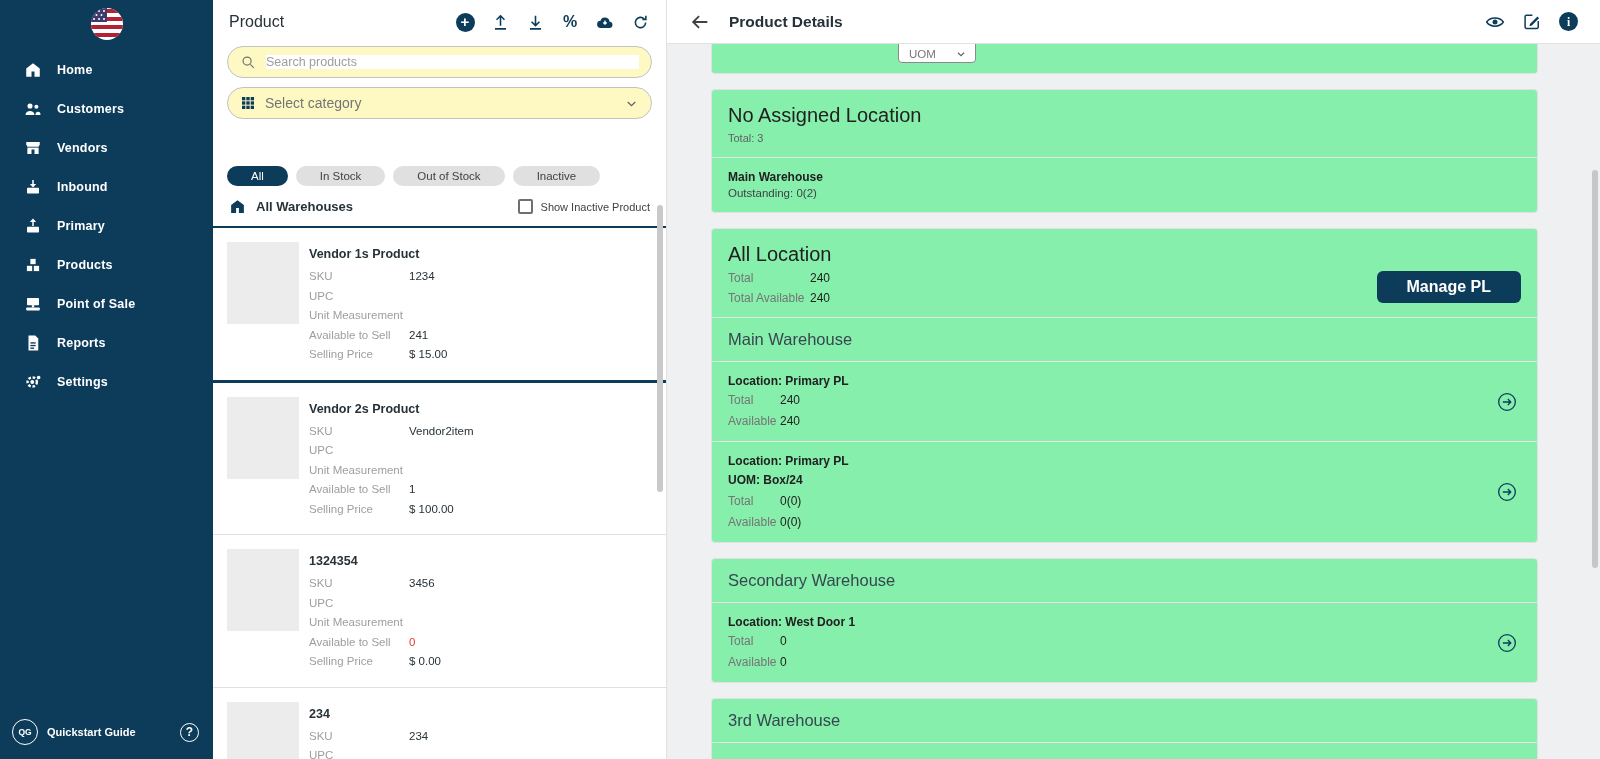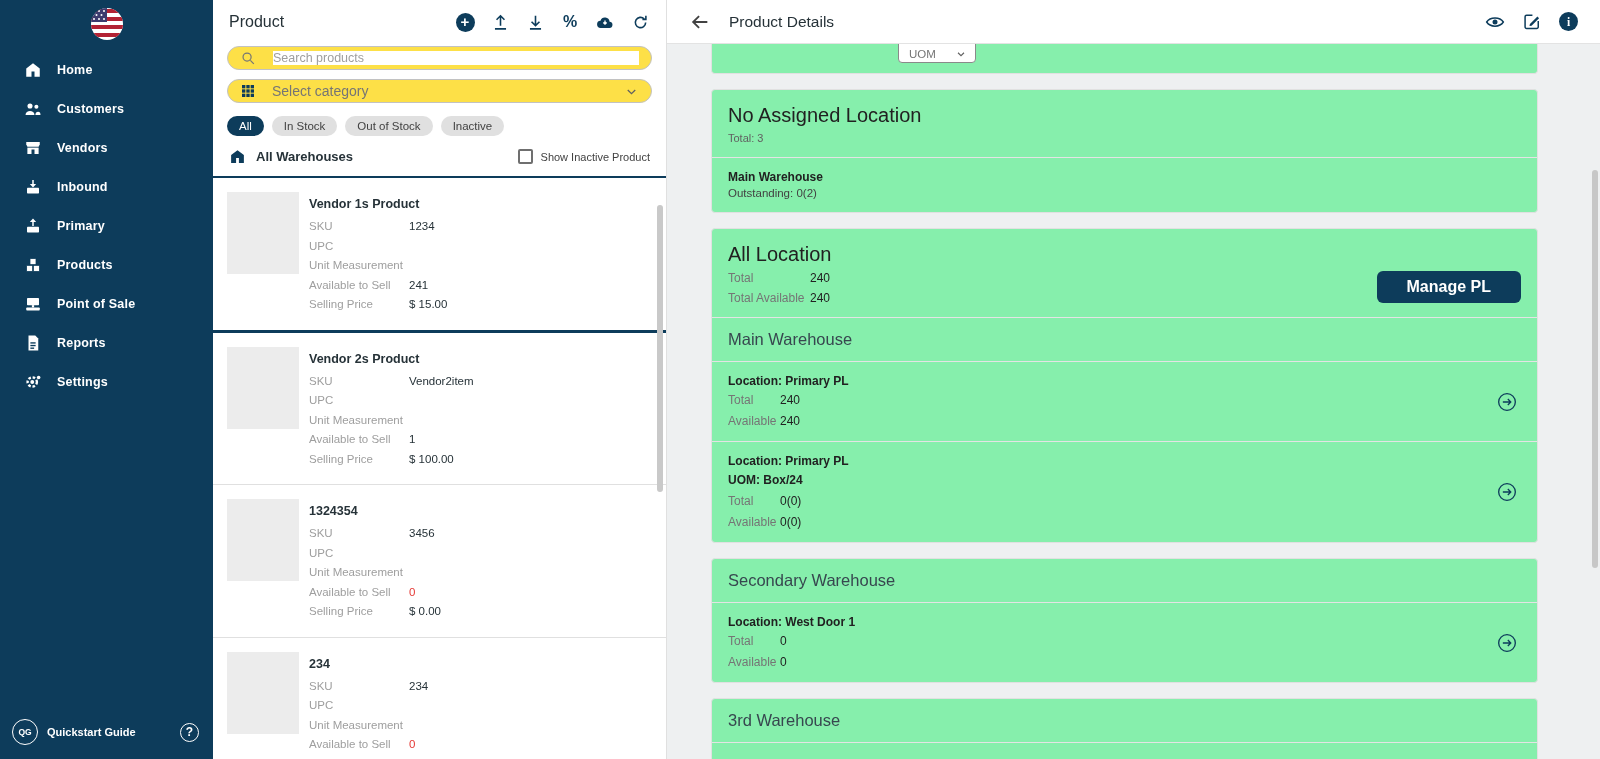--- a/index.html
+++ b/index.html
@@ -20,28 +20,28 @@
 
   
   .middle { width:454px; flex:none; background:#fff; border-right:1px solid #e0e0e0; display:flex; flex-direction:column; position:relative; }
   .m-header { height:44px; flex:none; display:flex; align-items:center; padding:0 16px; }
   .m-title { font-size:16px; font-weight:500; color:#263238; }
   .m-icons { margin-left:auto; display:flex; align-items:center; gap:15px; }
   .hicon { width:20px; height:20px; display:inline-flex; align-items:center; justify-content:center; cursor:pointer; }
   .plus-circle { width:19px; height:19px; border-radius:50%; background:#0d3c5b; color:#fff; font-size:15px; line-height:17px; text-align:center; font-weight:700; }
   .pct { color:#0d3c5b; font-size:16px; font-weight:700; }
 
-  .pill { margin:2px 14px 0; height:24px; border:1px solid #c2c2c2; border-radius:18px; display:flex; align-items:center; padding:0 12px; gap:16px; background:#fde047; }
+  .pill { margin:2px 14px 0; height:32px; border:1px solid #c2c2c2; border-radius:18px; display:flex; align-items:center; padding:0 12px; gap:9px; background:#fef9c3; }
   .pill input { border:none; outline:none; flex:1; font-size:12.5px; font-family:inherit; color:#424242; }
   .pill input::placeholder { color:#9e9e9e; }
   .pill.category { margin-top:9px; cursor:pointer; }
   .cat-text { flex:1; font-size:14px; color:#757575; }
 
   .chips { display:flex; gap:8px; margin:13px 14px 0; }
-  .chip { background:#e0e0e0; color:#424242; font-size:11.5px; padding:4px 12px; border-radius:14px; cursor:pointer; white-space:nowrap; }
+  .chip { background:#e0e0e0; color:#424242; font-size:11.5px; padding:4px 24px; border-radius:14px; cursor:pointer; white-space:nowrap;margin-top:34px; }
   .chip.active { background:#0d3c5b; color:#fff; }
 
   .wh-row { display:flex; align-items:center; padding:12px 16px 11px; border-bottom:2px solid #0d3c5b; }
   .wh-label { font-size:13px; font-weight:700; color:#263238; margin-left:10px;text-align:right; }
   .checkbox { width:15px; height:15px; border:2px solid #6f6f6f; border-radius:2px; margin-left:auto; cursor:pointer; flex:none; }
   .show-inactive { font-size:11px; color:#424242; margin-left:8px; }
 
   .plist { flex:1; overflow:hidden; }
   .p-item { display:flex; gap:10px; padding:14px 14px 12px; border-bottom:1px solid #e0e0e0; cursor:pointer; }
   .p-item.selected { border-bottom:3px solid #0d3c5b; }
@@ -52,21 +52,21 @@
   .p-row .lab { width:100px; color:#9e9e9e; flex:none; }
   .p-row .val { color:#263238; }
   .p-row .val.red { color:#e53935; }
 
   .m-scrollbar { position:absolute; right:3px; top:205px; width:6px; height:287px; background:#c9c9c9; border-radius:3px; }
 
   
   .right { flex:1; display:flex; flex-direction:column; position:relative; background:#eef0f1; }
   .r-header { height:44px; flex:none; background:#fff; border-bottom:1px solid #e3e3e3; display:flex; align-items:center; padding:0 22px; }
   .back-btn { width:22px; height:22px; display:inline-flex; cursor:pointer; }
-  .r-title { font-size:15.5px; font-weight:400; color:#263238; margin-left:18px; }
+  .r-title { font-size:15.5px; font-weight:700; color:#263238; margin-left:18px; }
   .r-icons { margin-left:auto; display:flex; align-items:center; gap:17px; }
   .info-circle { width:19px; height:19px; border-radius:50%; background:#0d3c5b; color:#fff; font-size:11.5px; font-weight:700; display:flex; align-items:center; justify-content:center; font-family:"Liberation Serif", serif; }
 
   .r-content { flex:1; overflow:hidden; padding:0 62px 0 44px; }
   .card { background:#86efac; border:1px solid #e1e1e1; border-radius:4px; margin-bottom:15px; }
   .card.clipped { height:30px; overflow:hidden; position:relative; border-top:none; border-radius:0 0 4px 4px; }
   .uom-select { position:absolute; top:-15px; left:186px; width:78px; height:34px; border:1px solid #8a8a8a; border-radius:4px; display:flex; align-items:flex-end; padding:0 8px 2px 10px; font-size:11.5px; color:#757575; gap:6px; cursor:pointer; background:#fff; }
   .uom-select .chev { margin-left:auto; }
 
   .card-title { font-size:20px; font-weight:400; color:#212121; margin:14px 16px 5px; }

